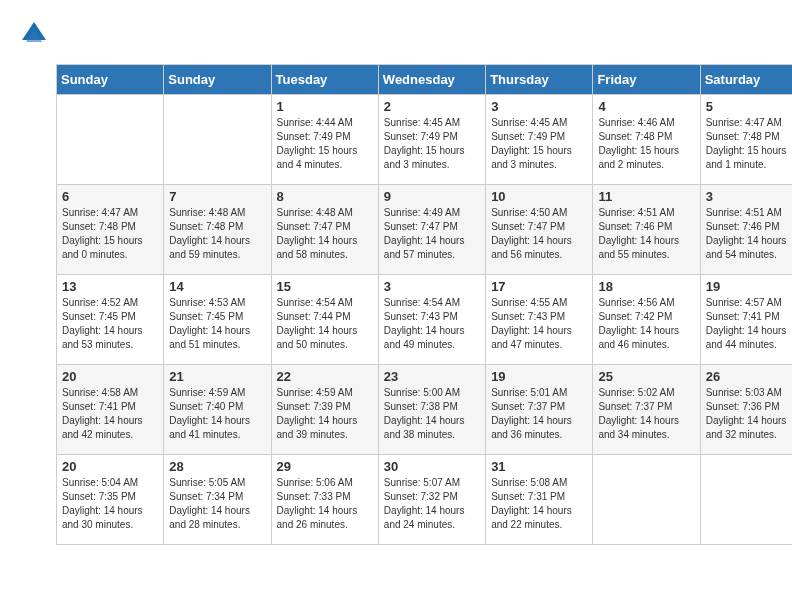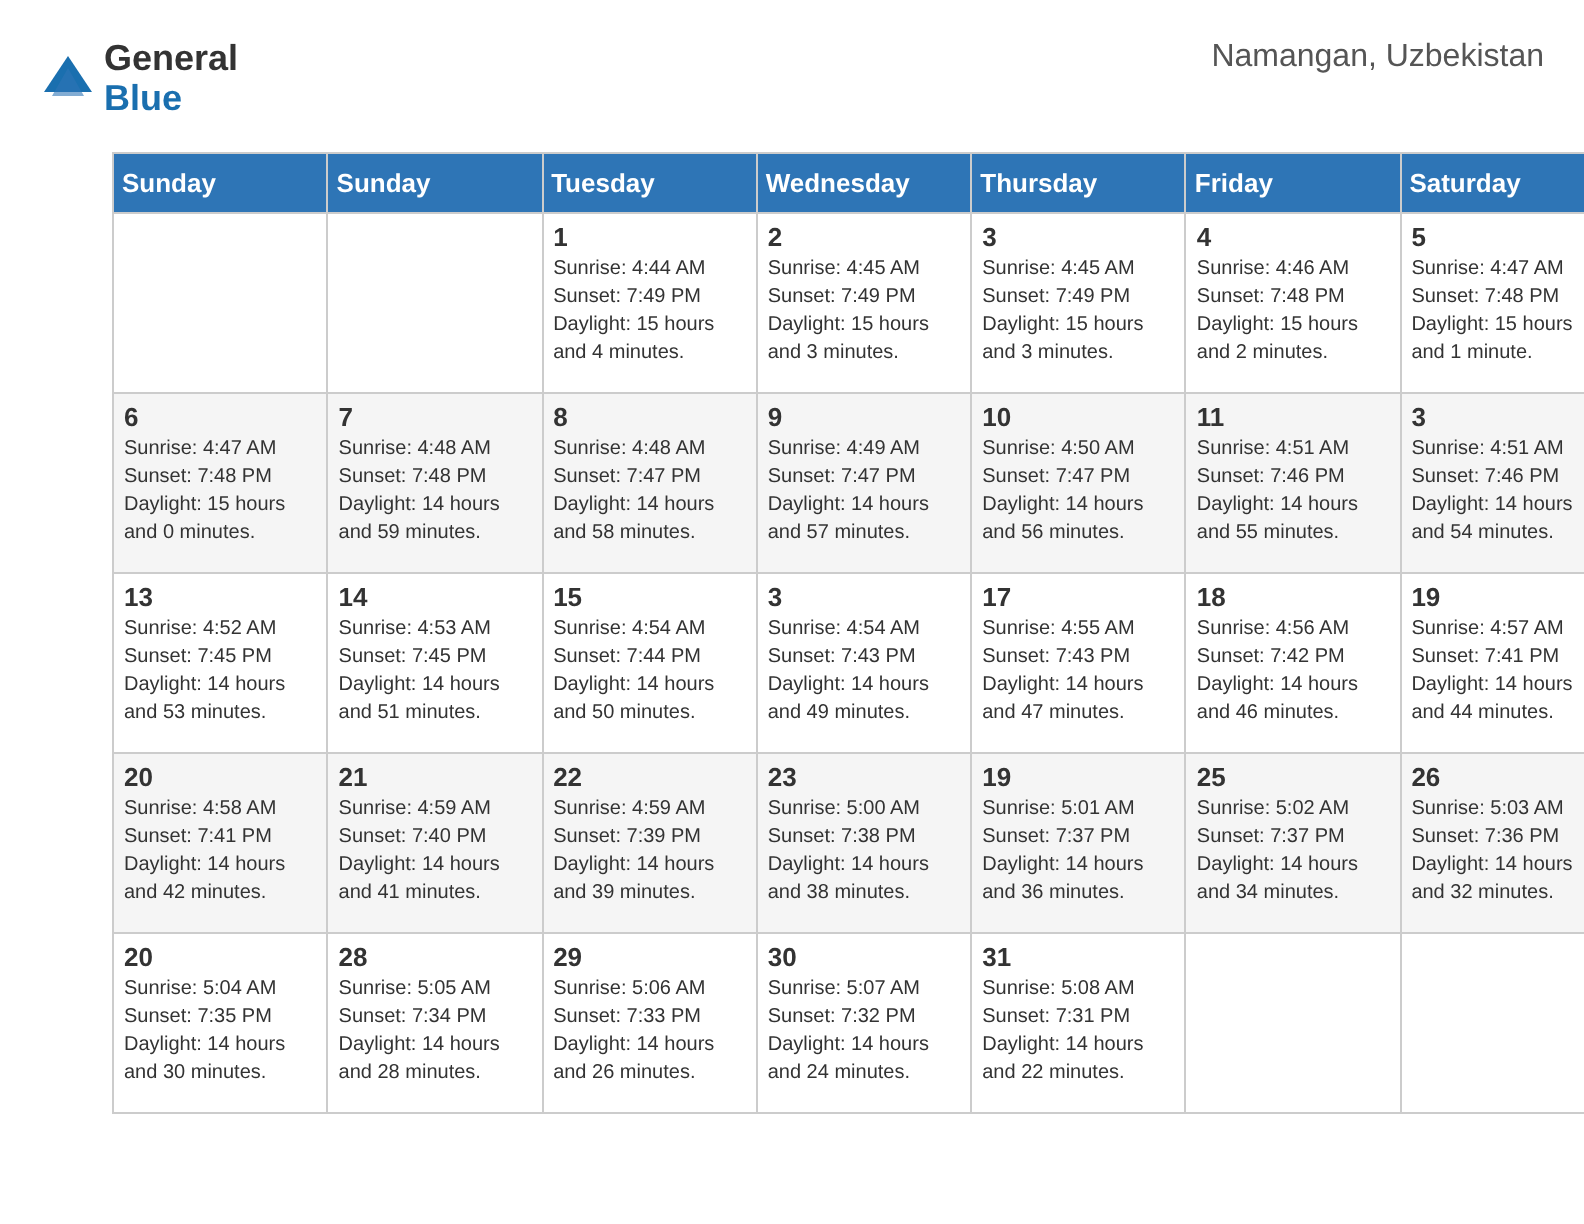--- a/index.html
+++ b/index.html
@@ -96,27 +96,22 @@
   </style>
 </head>
 <body>
 
 <div class="header">
   <div class="logo">
     <svg class="logo-icon" viewBox="0 0 28 28" xmlns="http://www.w3.org/2000/svg">
       <polygon points="14,2 26,20 2,20" fill="#1a6faf"></polygon>
       <polygon points="14,8 22,22 6,22" fill="#2e75b6" opacity="0.6"></polygon>
     </svg>
-    <div class="logo-text">
-      <span class="logo-general">General</span>
-      <span class="logo-blue">Blue</span>
-    </div>
   </div>
   <div class="title-area">
-    <div class="location">Namangan, Uzbekistan</div>
   </div>
 </div>
 
 <table>
   <thead>
     <tr>
       <th>Sunday</th>
       <th>Sunday</th>
       <th>Tuesday</th>
       <th>Wednesday</th>

